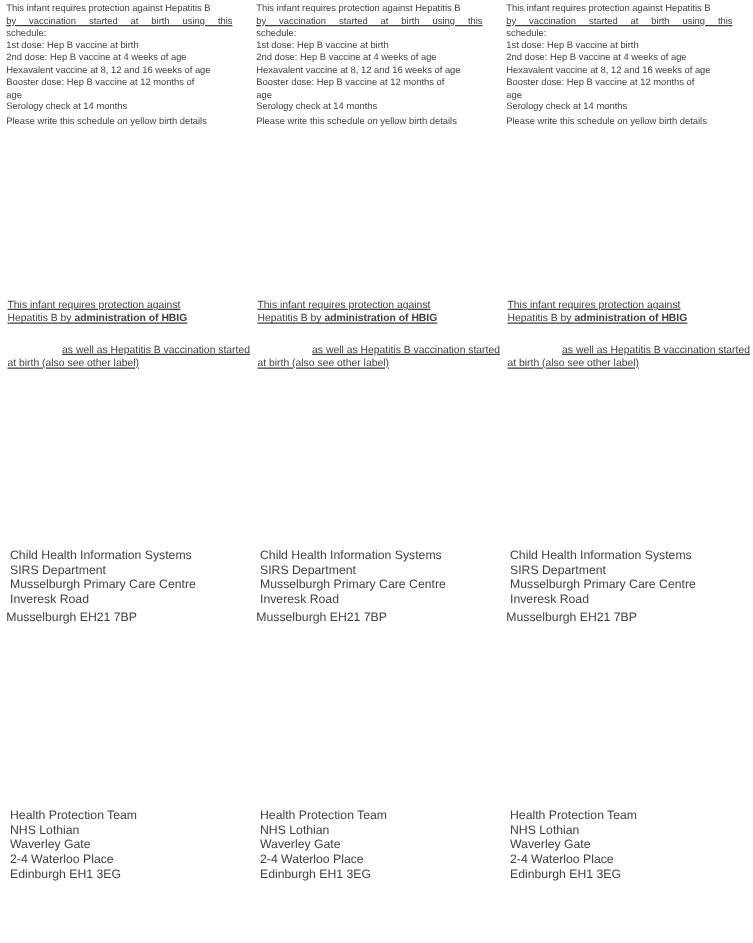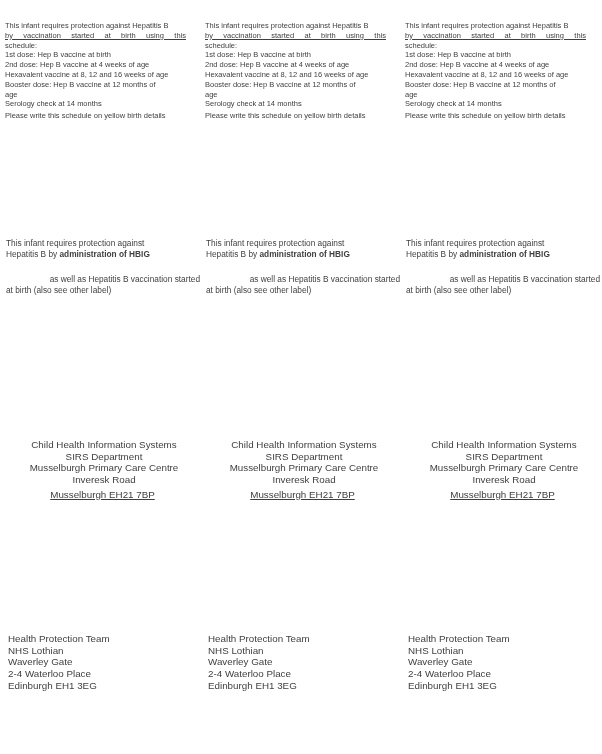--- a/index.html
+++ b/index.html
@@ -19,41 +19,41 @@
     width: 602px;
     display: flex;
   }
   .cell {
     width: 195px;
     margin-left: 5px;
   }
   .ln { white-space: nowrap; }
 
   
-  .row-schedule { top: 21px; font-size: 7.5px; line-height: 9.8px; }
+  .row-schedule { top: 2px; font-size: 7.5px; line-height: 9.8px; }
   .row-schedule .justify {
     white-space: normal;
     width: 181px;
     text-align: justify;
     text-align-last: justify;
     text-decoration: underline;
   }
   .row-schedule .note { margin-top: 2px; }
 
   
   .row-hbig { top: 238px; font-size: 8.3px; line-height: 11.3px; }
-  .row-hbig .cell { padding-left: 1px; }
+  .row-hbig .cell { padding-left: 1px; text-decoration: underline; }
   .row-hbig .para2 { margin-top: 13px; text-align: right; }
   .row-hbig b { font-weight: bold; }
 
   
-  .row-chis { top: 439px; font-size: 9.8px; line-height: 11.7px; text-align: center; }
+  .row-chis { top: 439px; font-size: 9.8px; line-height: 11.7px; }
   .row-chis .ln { padding-left: 3px; }
-  .row-chis .last { padding-left: 0; margin-top: 3px; text-decoration: underline; }
-  .row-hpt { top: 633px; font-size: 9.8px; line-height: 11.7px; }
+  .row-chis .last { padding-left: 0; margin-top: 3px; }
+  .row-hpt { top: 647px; font-size: 9.8px; line-height: 11.7px; }
   .row-hpt .ln { padding-left: 3px; }
 </style>
 </head>
 <body>
 
 <div class="sheet">
 
   <div class="row row-schedule">
     <div class="cell">
       <div class="ln">This infant requires protection against Hepatitis B</div>

